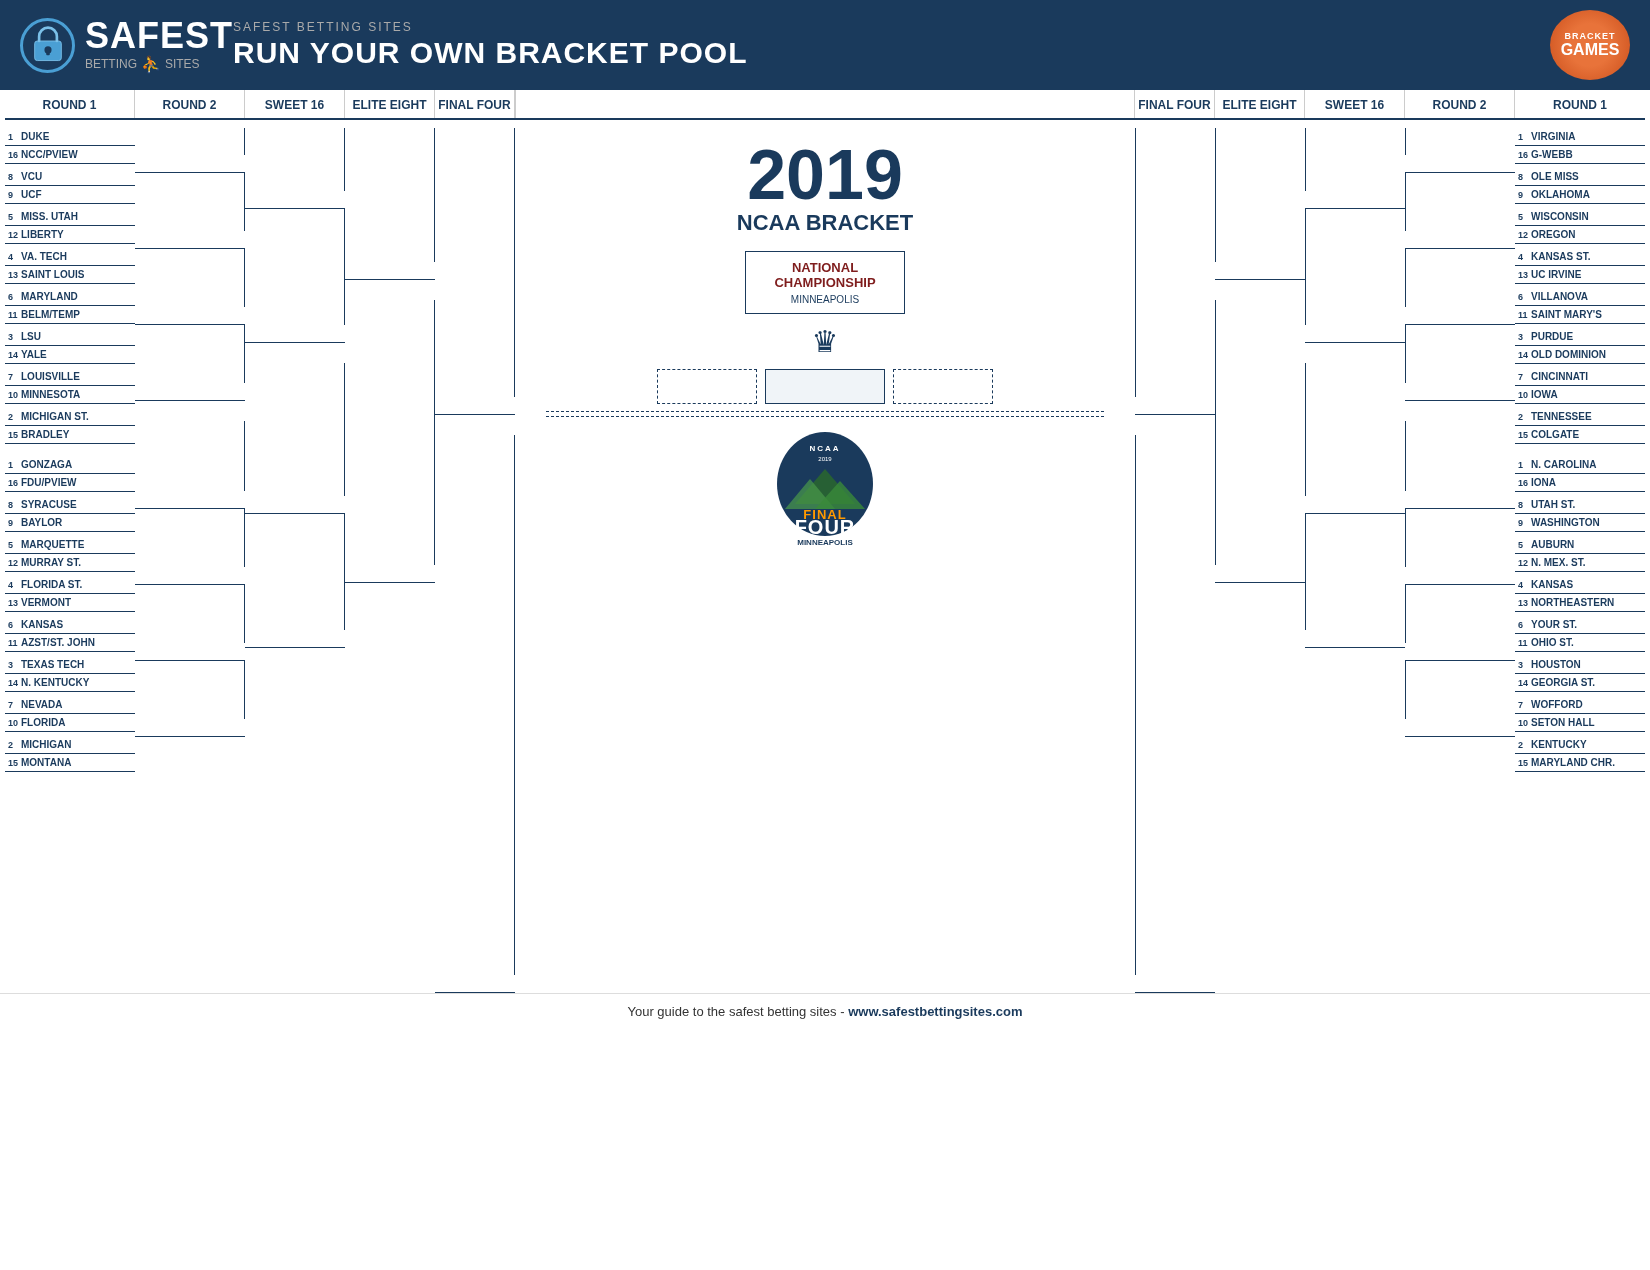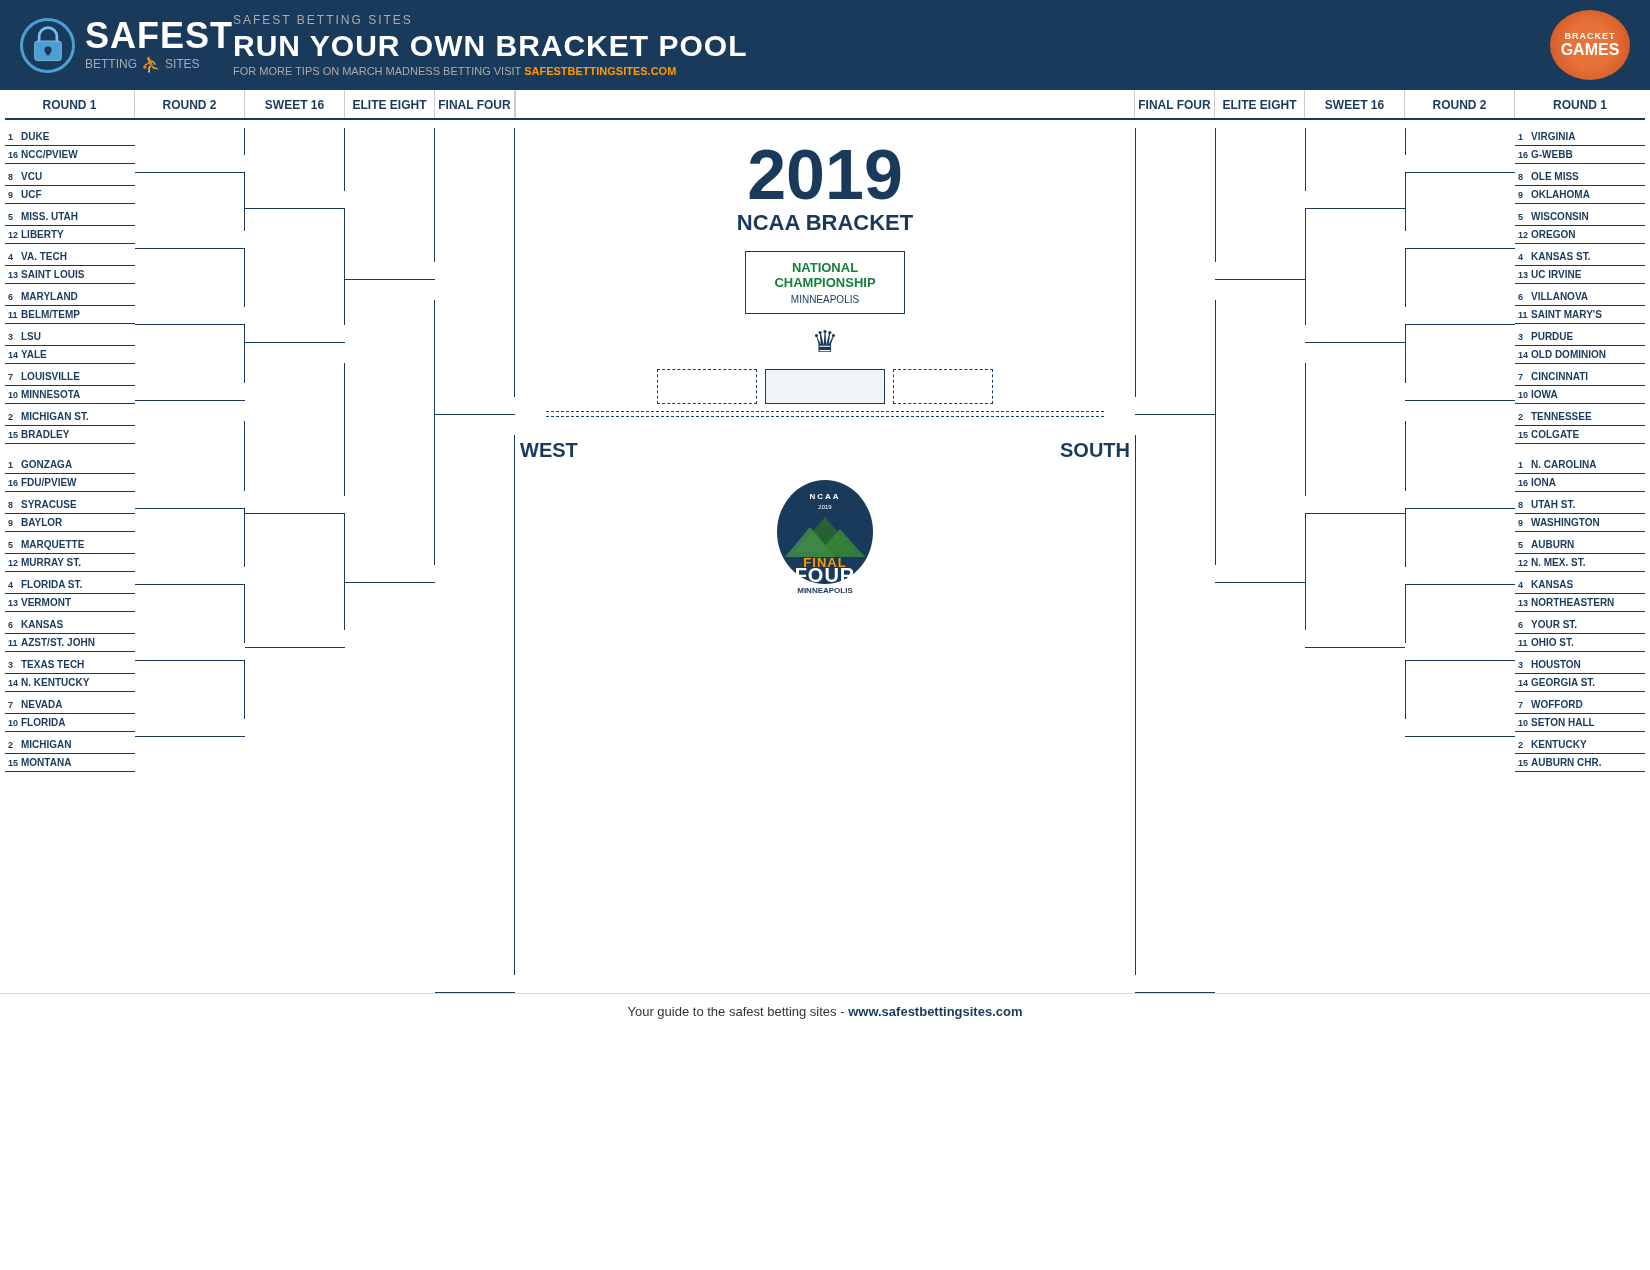--- a/index.html
+++ b/index.html
@@ -115,24 +115,20 @@
       <div style="display:flex;gap:4px;align-items:center;">
         <span style="font-size:12px;color:#aaa;">BETTING</span>
         <span style="color:#f90;font-size:16px;">⛹</span>
         <span style="font-size:12px;color:#aaa;">SITES</span>
       </div>
     </div>
   </div>
   <div class="header-center">
     <div class="header-sub">SAFEST BETTING SITES</div>
     <div class="header-title">RUN YOUR OWN BRACKET POOL</div>
-    <div class="header-tip">
-      <span>FOR MORE TIPS ON MARCH MADNESS BETTING VISIT</span>
-      <a href="#" style="color:#f90;font-weight:bold;">SAFESTBETTINGSITES.COM</a>
-    </div>
   </div>
   <div class="bracket-games-logo">
     <div style="font-size:9px;letter-spacing:1px;">BRACKET</div>
     <div style="font-size:16px;font-weight:900;">GAMES</div>
   </div>
 </div>
 
 <div class="bracket-wrapper">
 
   <div class="rh-row">
@@ -344,39 +340,35 @@
         <div style="height:540px;border-right:1px solid #1a3a5c;"></div>
         <div style="height:18px;border-bottom:1px solid #1a3a5c;"></div>
       </div>
 
     <div style="flex:1; display:flex; flex-direction:column; align-items:center; padding-top:20px; min-width:180px;">
       <div style="font-size:70px;font-weight:900;color:#1a3a5c;line-height:1;text-align:center;">2019</div>
       <div style="font-size:22px;font-weight:900;color:#1a3a5c;text-align:center;margin-bottom:10px;">NCAA BRACKET</div>
 
 
       <div style="border:1.5px solid #1a3a5c; padding:8px 15px; text-align:center; margin:5px 0; width:160px;">
-        <div style="font-size:13px;font-weight:900;color:#15803d;">NATIONAL CHAMPIONSHIP</div>
+        <div style="font-size:13px;font-weight:900;color:#7f1d1d;">NATIONAL CHAMPIONSHIP</div>
         <div style="font-size:10px;color:#1a3a5c;margin-top:4px;">MINNEAPOLIS</div>
       </div>
 
       <div style="font-size:30px; color:#1a3a5c; margin:5px 0;">♛</div>
 
       <div style="display:flex; gap:8px; margin:5px 0;">
         <div style="width:100px; height:35px; border:1.5px dashed #1a3a5c;"></div>
         <div style="width:120px; height:35px; border:1.5px solid #1a3a5c; background:#f0f4f8;"></div>
         <div style="width:100px; height:35px; border:1.5px dashed #1a3a5c;"></div>
       </div>
 
       <div style="width:90%; height:1px; border-top:1px dashed #1a3a5c; margin: 2px 0;"></div>
       <div style="width:90%; height:1px; border-top:1px dashed #1a3a5c; margin: 2px 0;"></div>
 
-      <div style="display:flex; justify-content:space-between; width:100%; padding:0 5px; margin-top:20px; margin-bottom:5px;">
-        <div style="font-size:20px;font-weight:900;color:#1a3a5c;">WEST</div>
-        <div style="font-size:20px;font-weight:900;color:#1a3a5c;">SOUTH</div>
-      </div>
 
       <div style="margin-top:10px; text-align:center;">
         <div style="width:100px;height:100px;margin:0 auto;position:relative;">
           <svg viewBox="0 0 100 110" width="100" height="110">
 
             <ellipse cx="50" cy="55" rx="48" ry="52" fill="#1a3a5c"></ellipse>
             <text x="50" y="22" text-anchor="middle" font-size="8" font-weight="bold" fill="white" letter-spacing="2">NCAA</text>
             <text x="50" y="32" text-anchor="middle" font-size="6" fill="white">2019</text>
 
             <polygon points="20,75 50,40 80,75" fill="#2a6a2a" opacity="0.8"></polygon>
@@ -575,21 +567,21 @@
           <span class="s">10</span>
           <span class="n">SETON HALL</span>
         </div>
         <div style="height:4px;"></div>
         <div class="tr">
           <span class="s">2</span>
           <span class="n">KENTUCKY</span>
         </div>
         <div class="tr">
           <span class="s">15</span>
-          <span class="n">AUBURN CHR.</span>
+          <span class="n">MARYLAND CHR.</span>
         </div>
       </div>
 
   </div>
 </div>
 
 <div class="footer">
   <span>Your guide to the safest betting sites - </span>
   <strong>www.safestbettingsites.com</strong>
 </div>

